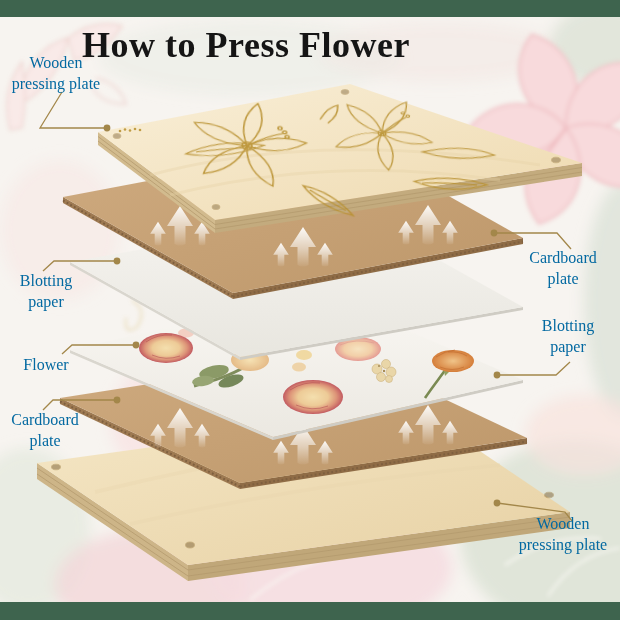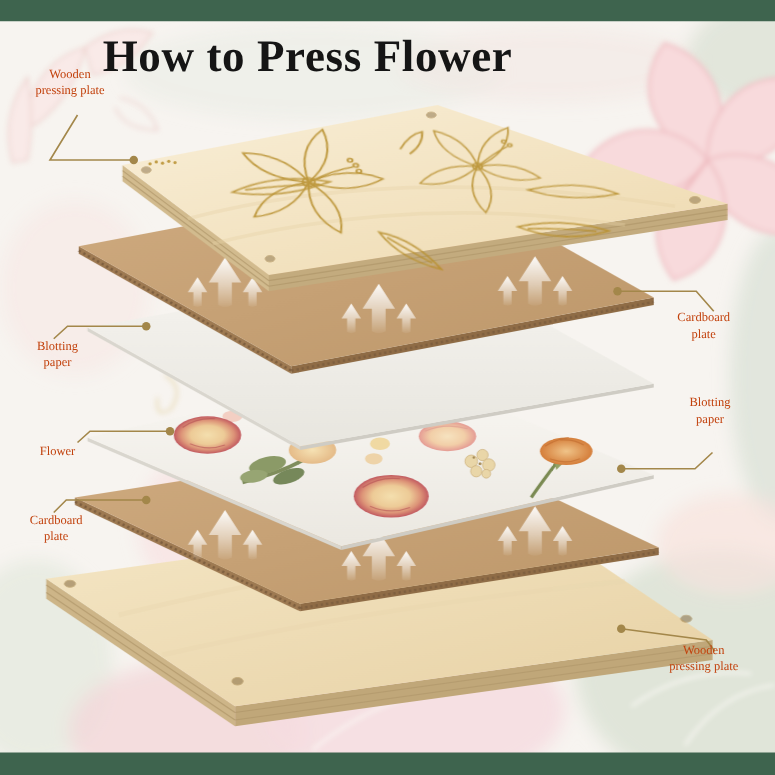--- a/index.html
+++ b/index.html
@@ -11,21 +11,21 @@
   .bar.top{top:0;height:17px;}
   .bar.bottom{bottom:0;height:18px;}
   .title{
     position:absolute;top:24px;left:0;width:492px;text-align:center;z-index:6;
     font-size:36px;font-weight:700;color:#151515;letter-spacing:.5px;margin:0;
     font-family:"Liberation Serif", serif;
   }
   .diagram{position:absolute;left:0;top:0;z-index:1;}
   .label{
     position:absolute;z-index:6;text-align:center;
-    font-size:10px;line-height:1.3;color:#c2410c;
+    font-size:16px;line-height:1.3;color:#0369a1;
   }
   .label span{display:block;}
   .lbl-wooden-top{left:0;top:53px;width:112px;}
   .lbl-cardboard-right{left:504px;top:248px;width:118px;}
   .lbl-blotting-left{left:0;top:271px;width:92px;}
   .lbl-flowers{left:0;top:355px;width:92px;}
   .lbl-cardboard-left{left:0;top:410px;width:90px;}
   .lbl-blotting-right{left:518px;top:316px;width:100px;}
   .lbl-wooden-bottom{left:506px;top:514px;width:114px;}
 </style>

